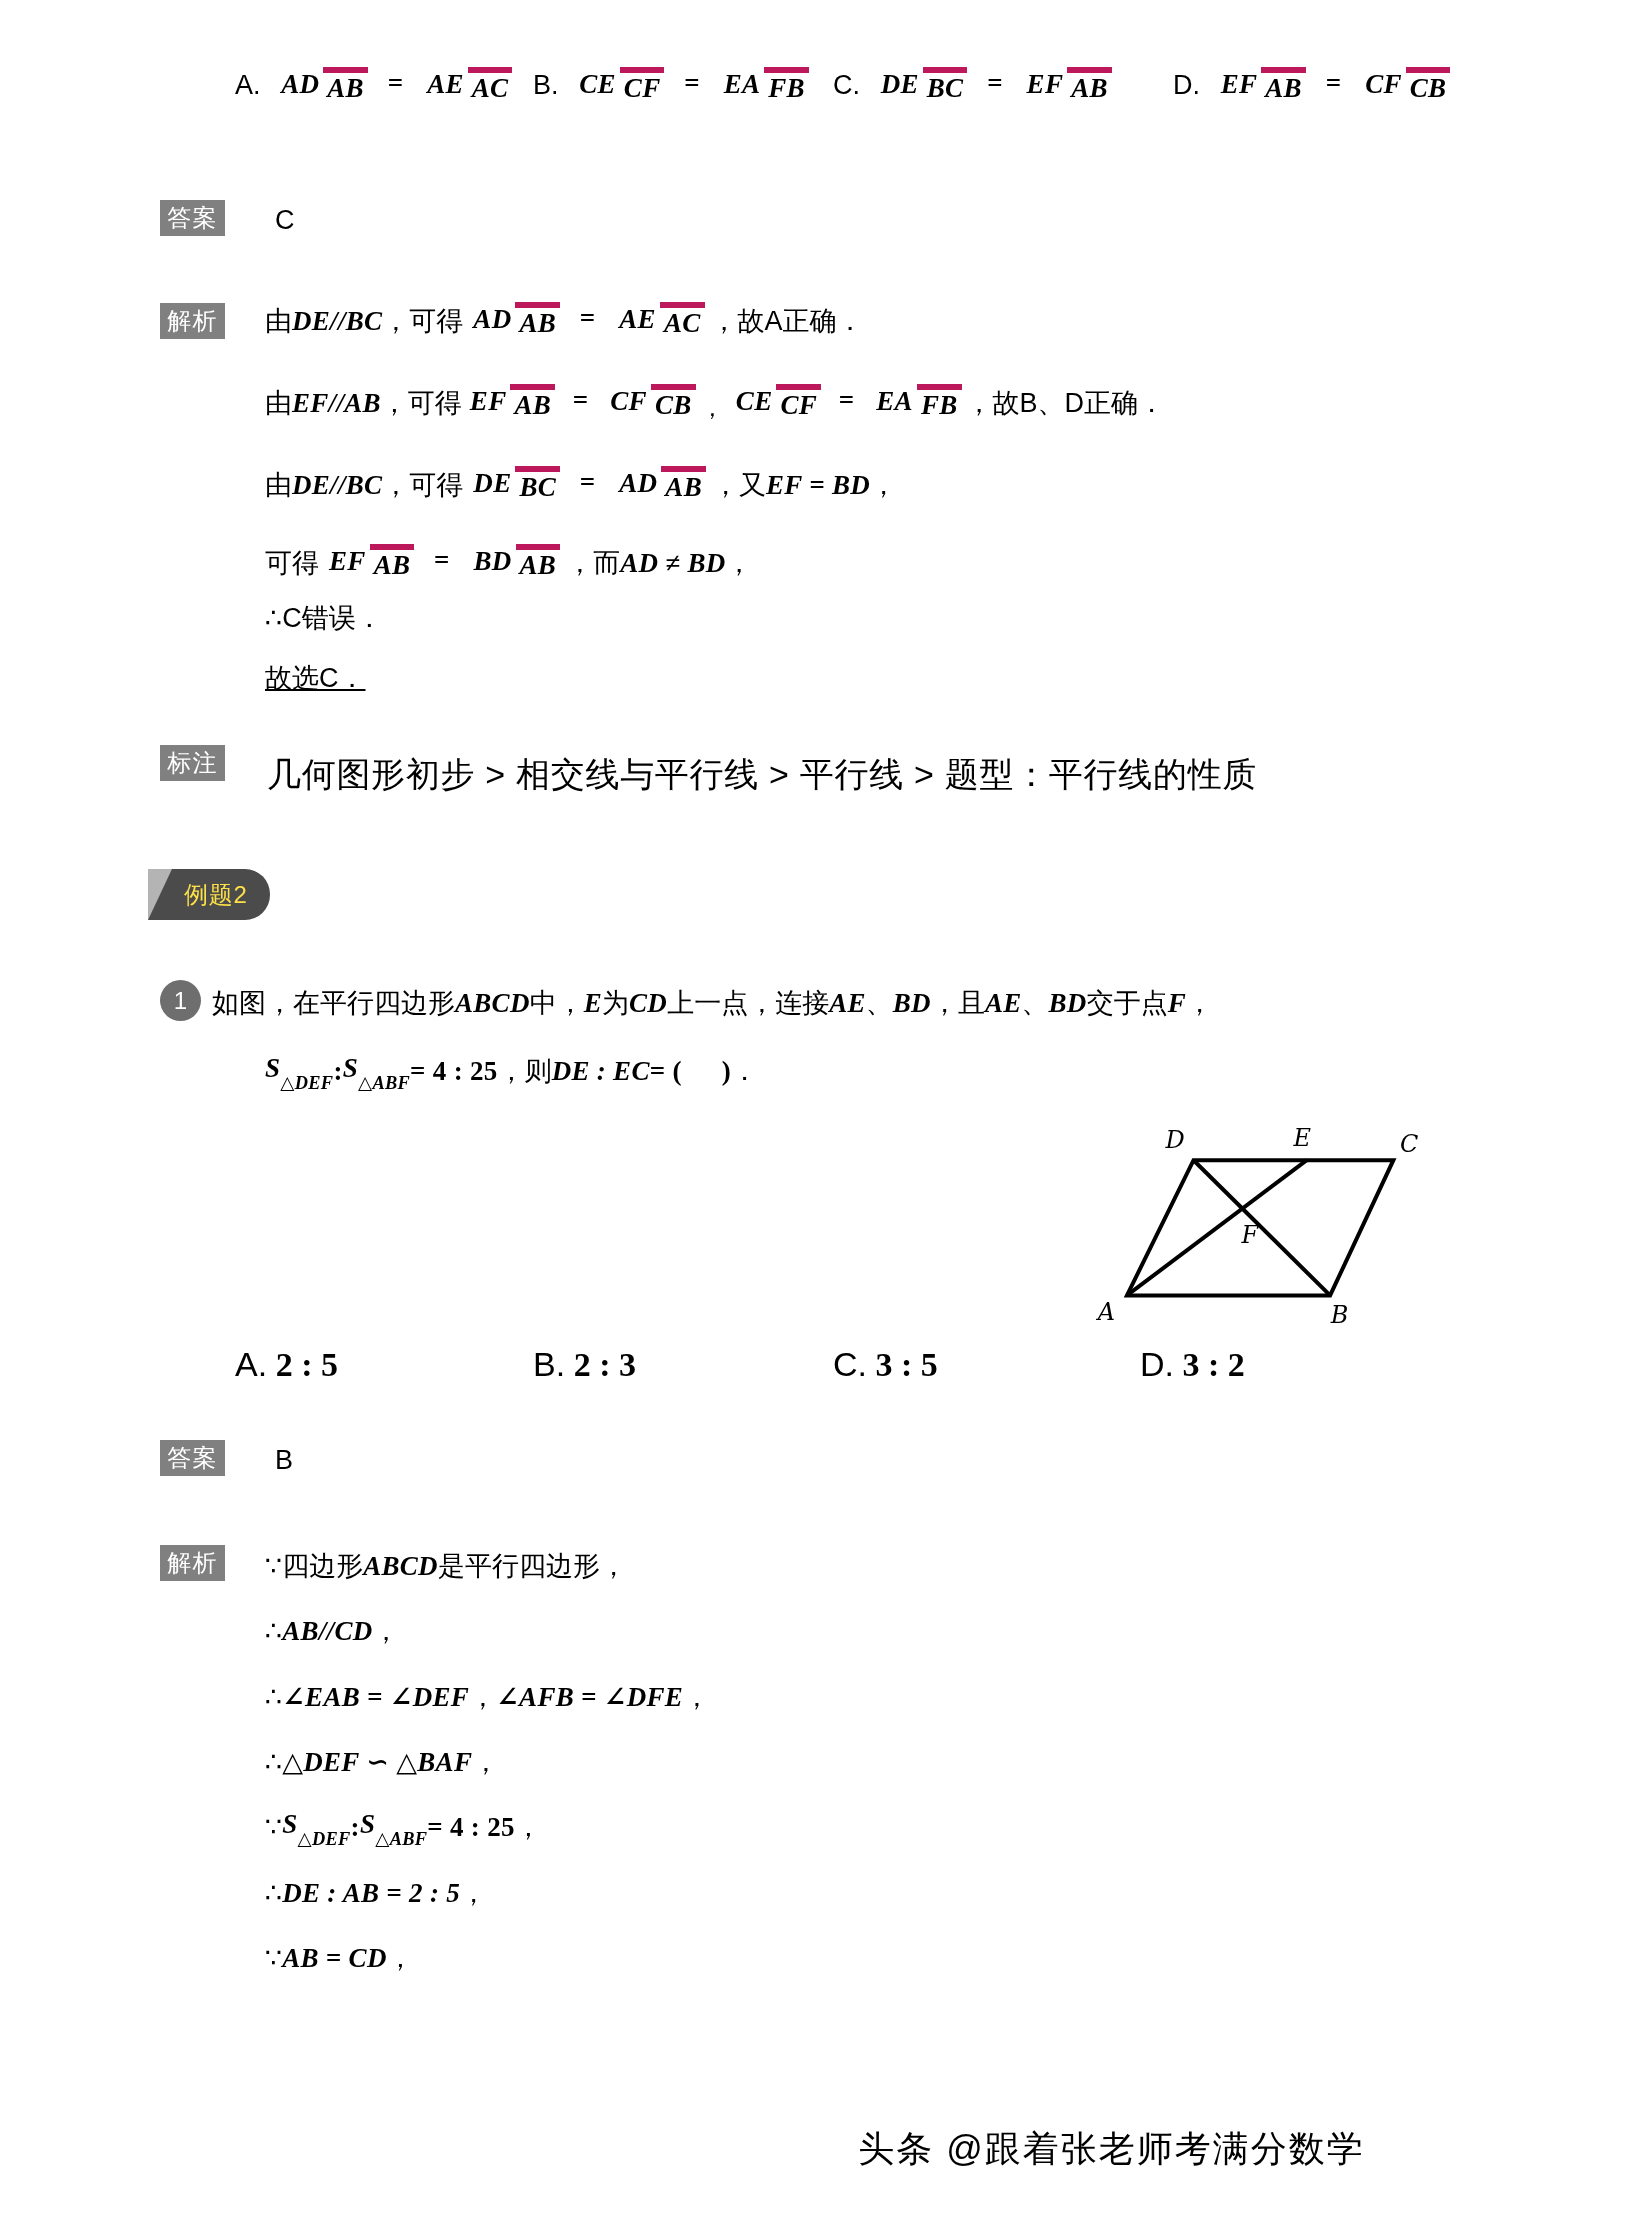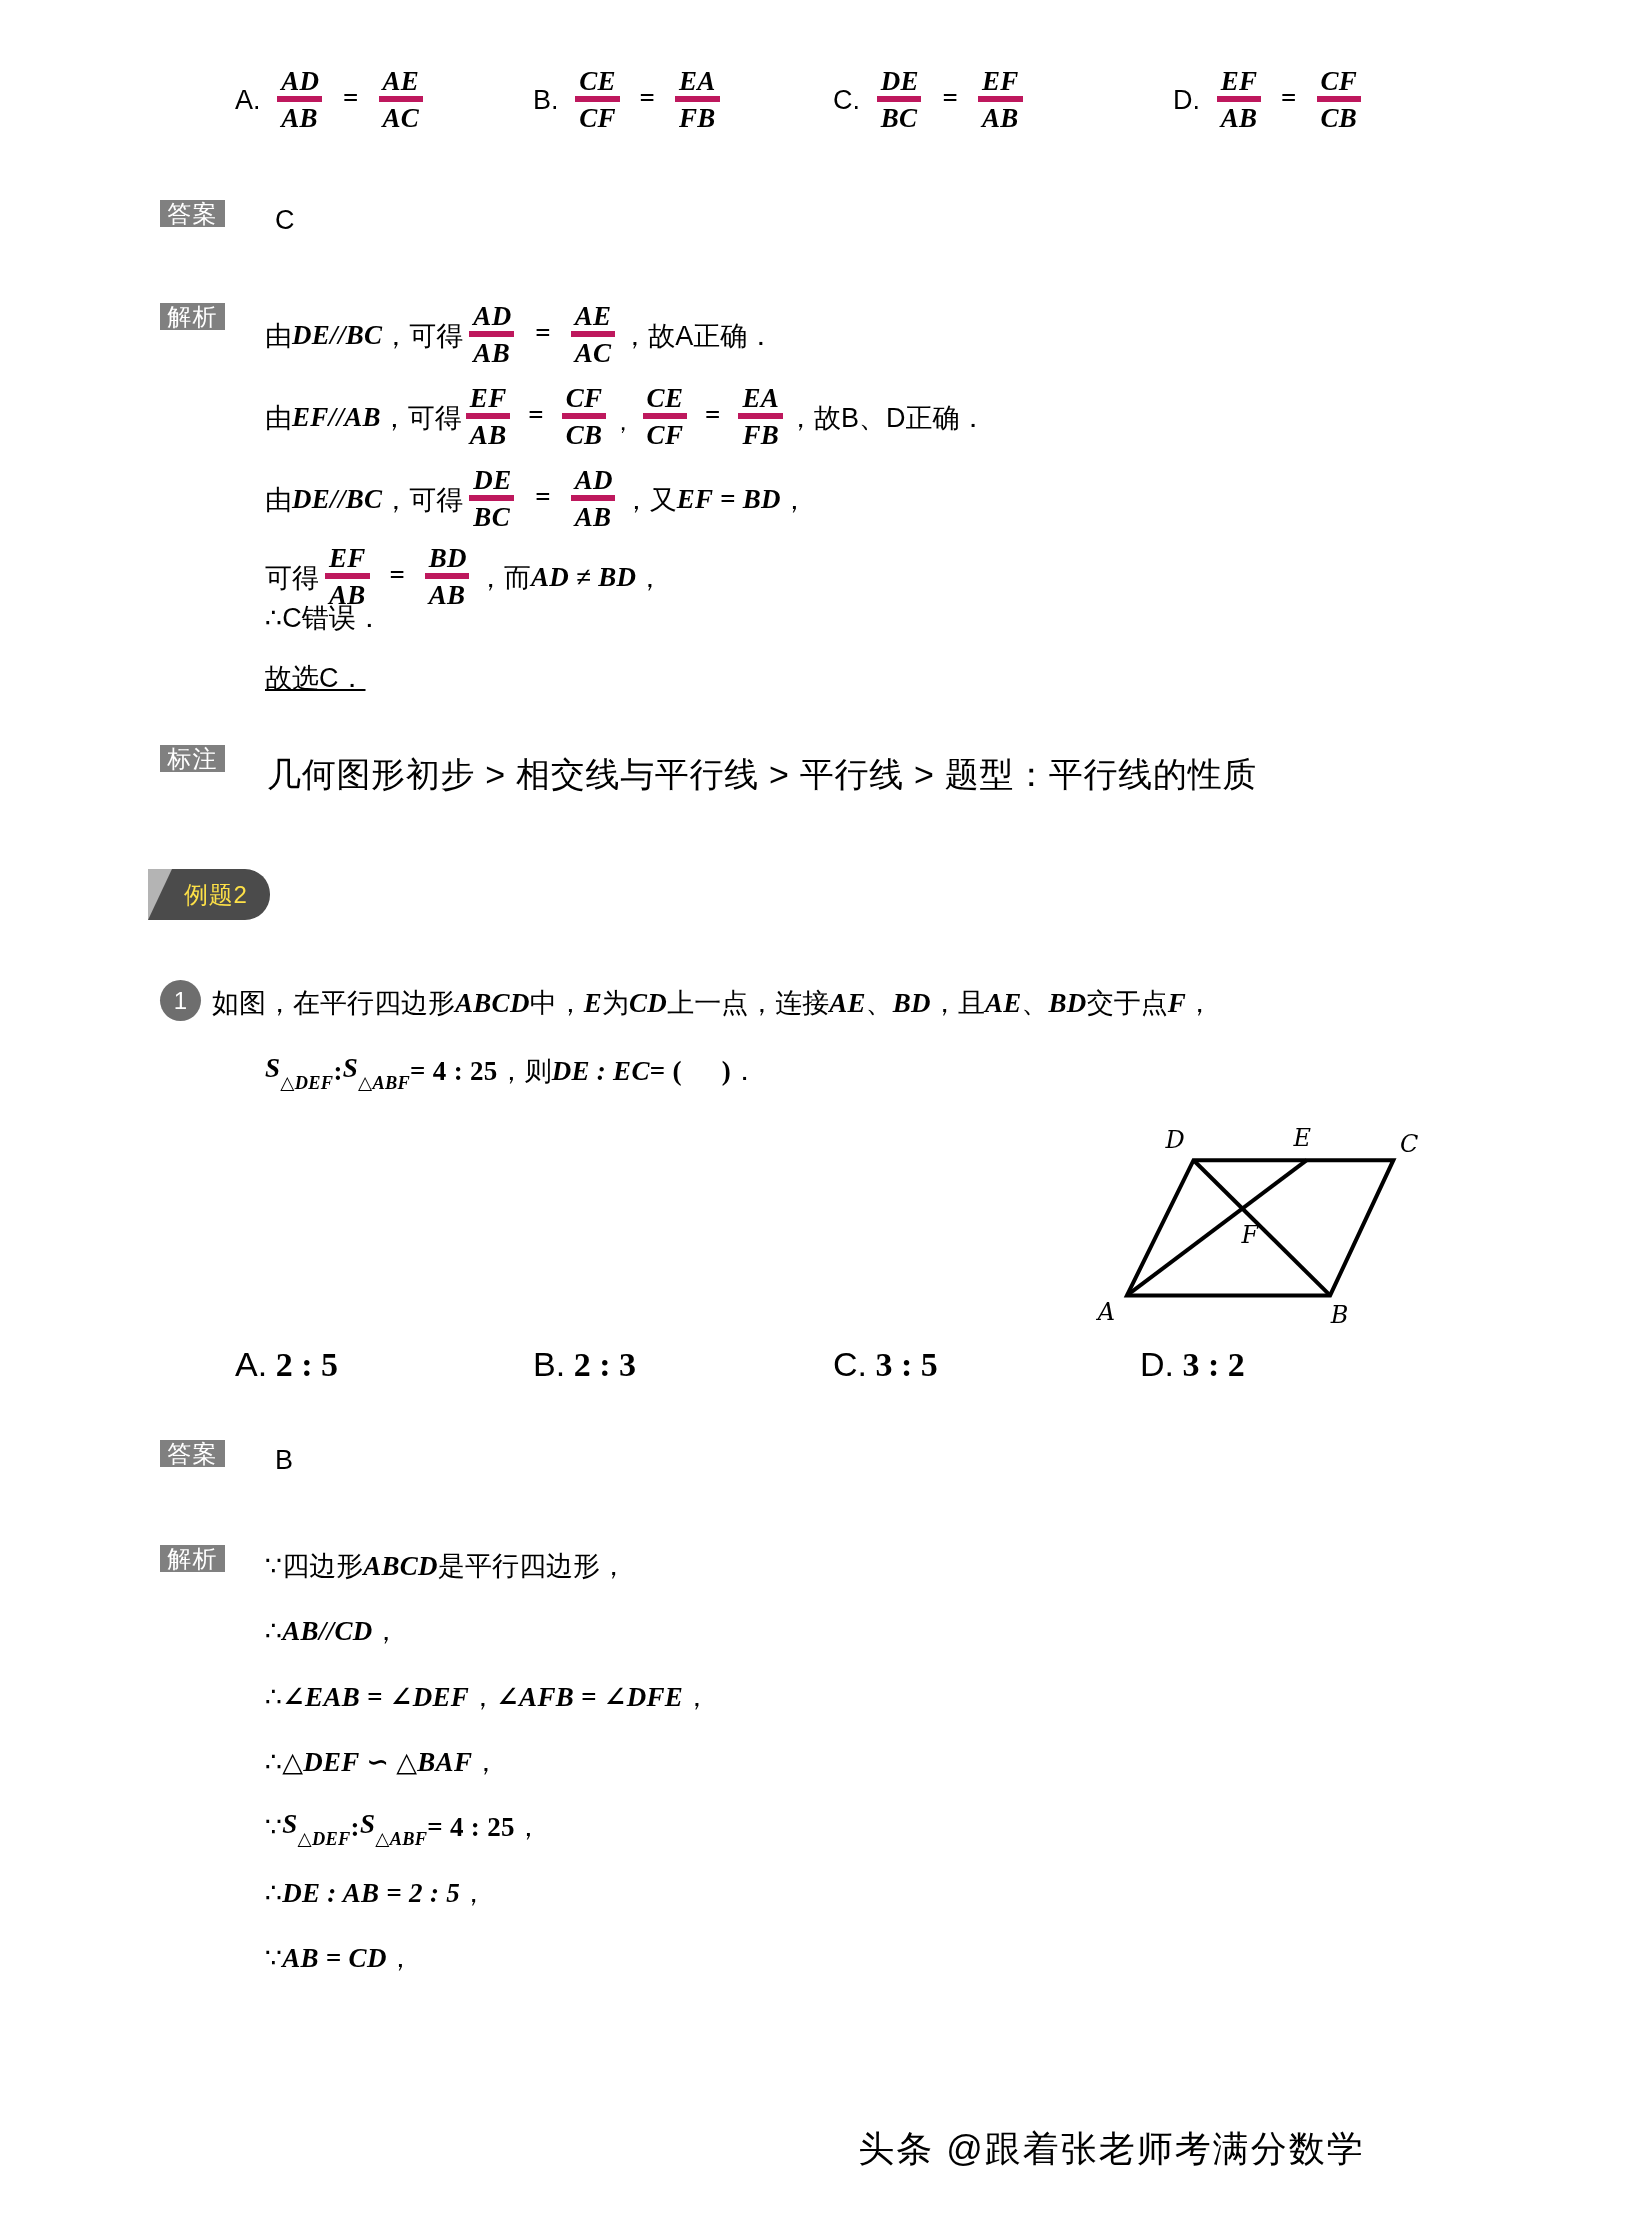--- a/index.html
+++ b/index.html
@@ -28,22 +28,22 @@
     font-style: normal;
     font-weight: normal;
   }
   .up {
     font-style: normal;
   }
 
   
   .frac {
     display: inline-flex;
-    flex-direction: column;
-    align-items: flex-start;
+    flex-direction: row;
+    align-items: center;
     vertical-align: middle;
     margin: 0 6px;
     position: relative;
     top: -1.3px;
   }
   .frac .num {
     padding: 0 4px 1.3px 4px;
     line-height: 1.05;
   }
   .frac .den {
@@ -81,21 +81,21 @@
   .chip {
     position: absolute;
     background: #808080;
     color: #ffffff;
     font-size: 24px;
     letter-spacing: 1.3px;
     display: flex;
     align-items: center;
     justify-content: center;
     width: 65px;
-    height: 27px;
+    height: 36px;
   }
 
   .plain-text {
     position: absolute;
     font-size: 27px;
     font-family: "Liberation Sans", "DejaVu Sans", sans-serif;
   }
 
   
   .exp-line {

